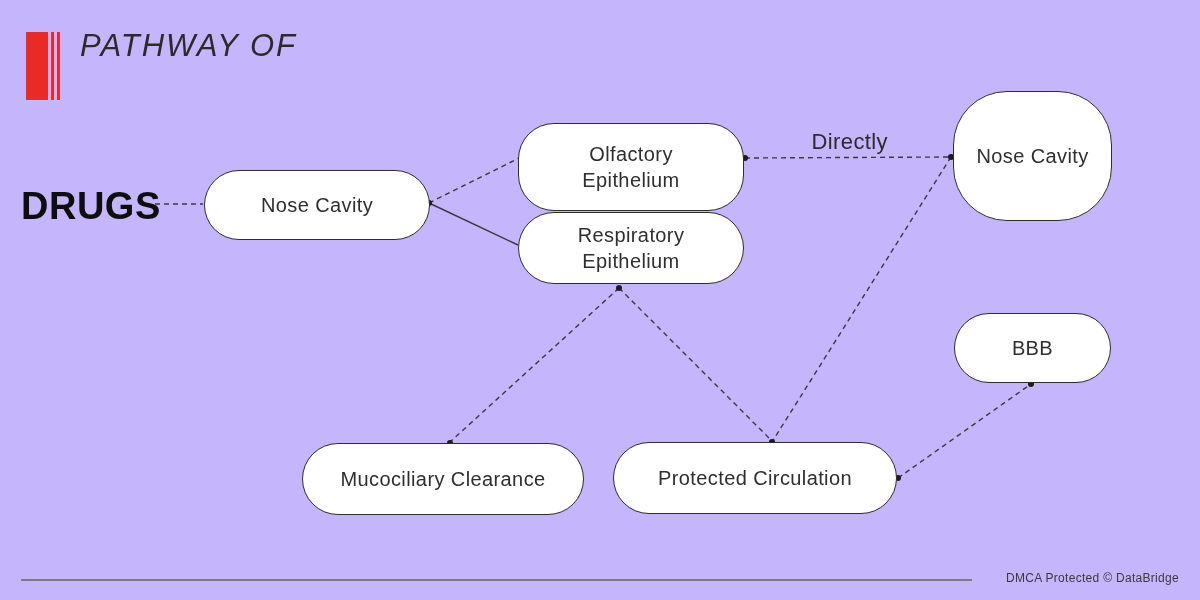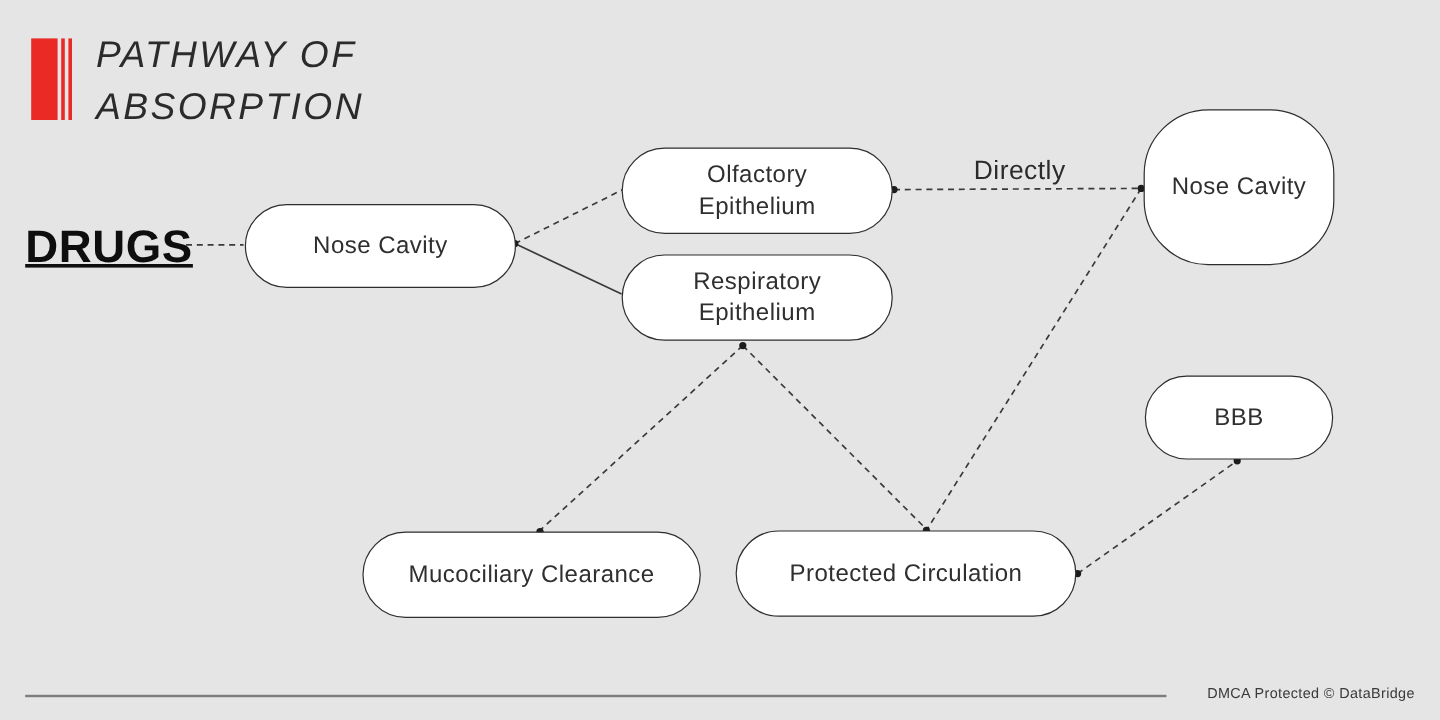--- a/index.html
+++ b/index.html
@@ -1,20 +1,20 @@
 <!DOCTYPE html>
 <html><head>
 <meta charset="utf-8">
 <style>
   html, body { margin: 0; padding: 0; background: #ffffff; }
   .stage {
     position: relative;
     width: 1200px;
     height: 600px;
-    background: #e5e5e5;
+    background: #c4b5fd;
     font-family: "Liberation Sans", "DejaVu Sans", sans-serif;
     overflow: hidden;
   }
 
   
   .logo {
     position: absolute; left: 26px; top: 32px; height: 68px;
     display: flex; align-items: stretch;
   }
   .logo .bar-wide  { width: 22px; margin-right: 3px; }
@@ -24,40 +24,39 @@
     font-style: italic; font-weight: 300;
     font-size: 31px; line-height: 43px;
     letter-spacing: 2px; color: #2b2b2b;
   }
 
   
   .drugs {
     position: absolute; left: 21px; top: 185px;
     font-size: 38px; font-weight: 800; letter-spacing: 0.5px;
     color: #0e0e0e;
-    text-decoration: underline;
   }
 
   
   .wires { position: absolute; left: 0; top: 0; width: 1200px; height: 600px; }
   .wires line { stroke: #3a3a3a; stroke-width: 1.4; }
   .wires line.dashed { stroke-dasharray: 5 4; }
   .wires circle { fill: #1c1c1c; }
 
   
   .node {
     position: absolute; box-sizing: border-box;
     background: #ffffff; border: 1.5px solid #2d2d2d;
     display: flex; align-items: center; justify-content: center;
     text-align: center; color: #2f2f2f;
     font-size: 20px; line-height: 26px; letter-spacing: 0.4px;
   }
   .node .node-label { white-space: pre-line; }
   .n-nose-left   { left: 204px; top: 170px; width: 226px; height: 70px;  border-radius: 35px; }
-  .n-olfactory   { left: 518px; top: 123px; width: 226px; height: 72px;  border-radius: 36px; }
+  .n-olfactory   { left: 518px; top: 123px; width: 226px; height: 88px;  border-radius: 36px; }
   .n-respiratory { left: 518px; top: 212px; width: 226px; height: 72px;  border-radius: 36px; }
   .n-nose-right  { left: 953px; top: 91px;  width: 159px; height: 130px; border-radius: 54px; }
   .n-bbb         { left: 954px; top: 313px; width: 157px; height: 70px;  border-radius: 35px; }
   .n-muco        { left: 302px; top: 443px; width: 282px; height: 72px;  border-radius: 36px; }
   .n-systemic    { left: 613px; top: 442px; width: 284px; height: 72px;  border-radius: 36px; }
 
   
   .edge-label-directly {
     position: absolute; left: 788px; top: 129px; width: 100px;
     text-align: right; font-size: 22px; letter-spacing: 0.4px; color: #2b2b2b;
@@ -79,21 +78,20 @@
 <div class="stage">
 
   <div class="logo">
     <div class="bar-wide" style="background: rgb(234, 42, 37);"></div>
     <div class="bar-thin" style="background: rgb(234, 42, 37);"></div>
     <div class="bar-thin" style="background: rgb(234, 42, 37);"></div>
   </div>
 
   <div class="title">
     <div>PATHWAY OF</div>
-    <div>ABSORPTION</div>
   </div>
 
   <div class="drugs">DRUGS</div>
 
   <svg class="wires" viewBox="0 0 1200 600">
     <line class="dashed" x1="155" y1="204" x2="203" y2="204"></line>
     <line class="dashed" x1="429" y1="203" x2="519" y2="158"></line>
     <line x1="429" y1="203" x2="518" y2="245"></line>
     <line class="dashed" x1="745" y1="158" x2="951" y2="157"></line>
     <line class="dashed" x1="951" y1="157" x2="772" y2="442"></line>

